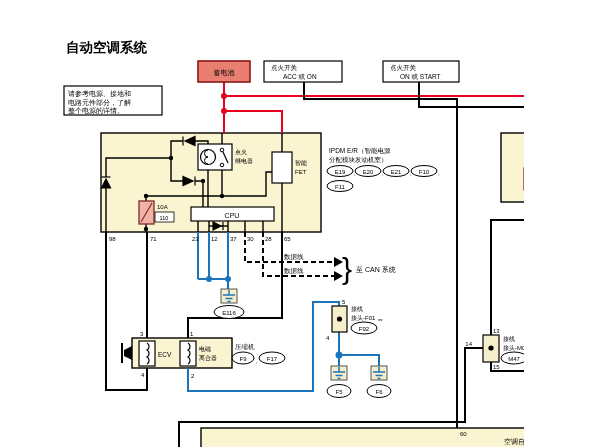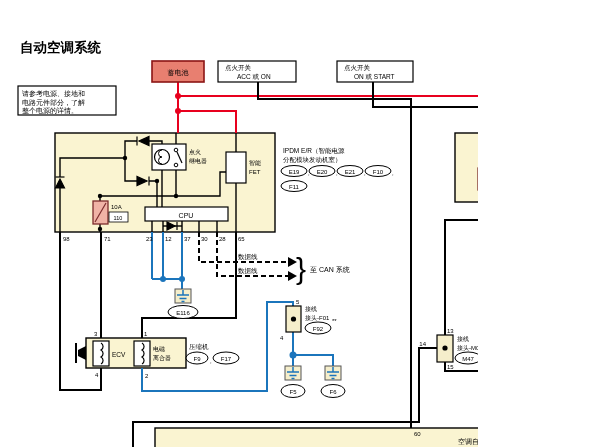--- a/index.html
+++ b/index.html
@@ -1,17 +1,17 @@
 <!DOCTYPE html>
 <html><head>
 <meta charset="utf-8">
 <style>
   html,body{margin:0;padding:0;background:#fff;}
   .stage{position:relative;width:478px;height:447px;background:#ffffff;overflow:hidden;
-         font-family:"Liberation Sans","DejaVu Sans",sans-serif;}
+         font-family:"Liberation Sans","DejaVu Sans",sans-serif;margin-left:46px;}
   svg{position:absolute;left:0;top:0;}
   svg text{font-family:"Liberation Sans","DejaVu Sans",sans-serif;fill:#000;}
   .t7{font-size:7px;} .t6{font-size:6px;} .t65{font-size:6.5px;} .t55{font-size:5.5px;}
   .title{font-size:13.5px;font-weight:bold;}
   .brace{font-size:30px;font-weight:100;}
 </style>
 </head>
 <body>
 
 <div class="stage">

